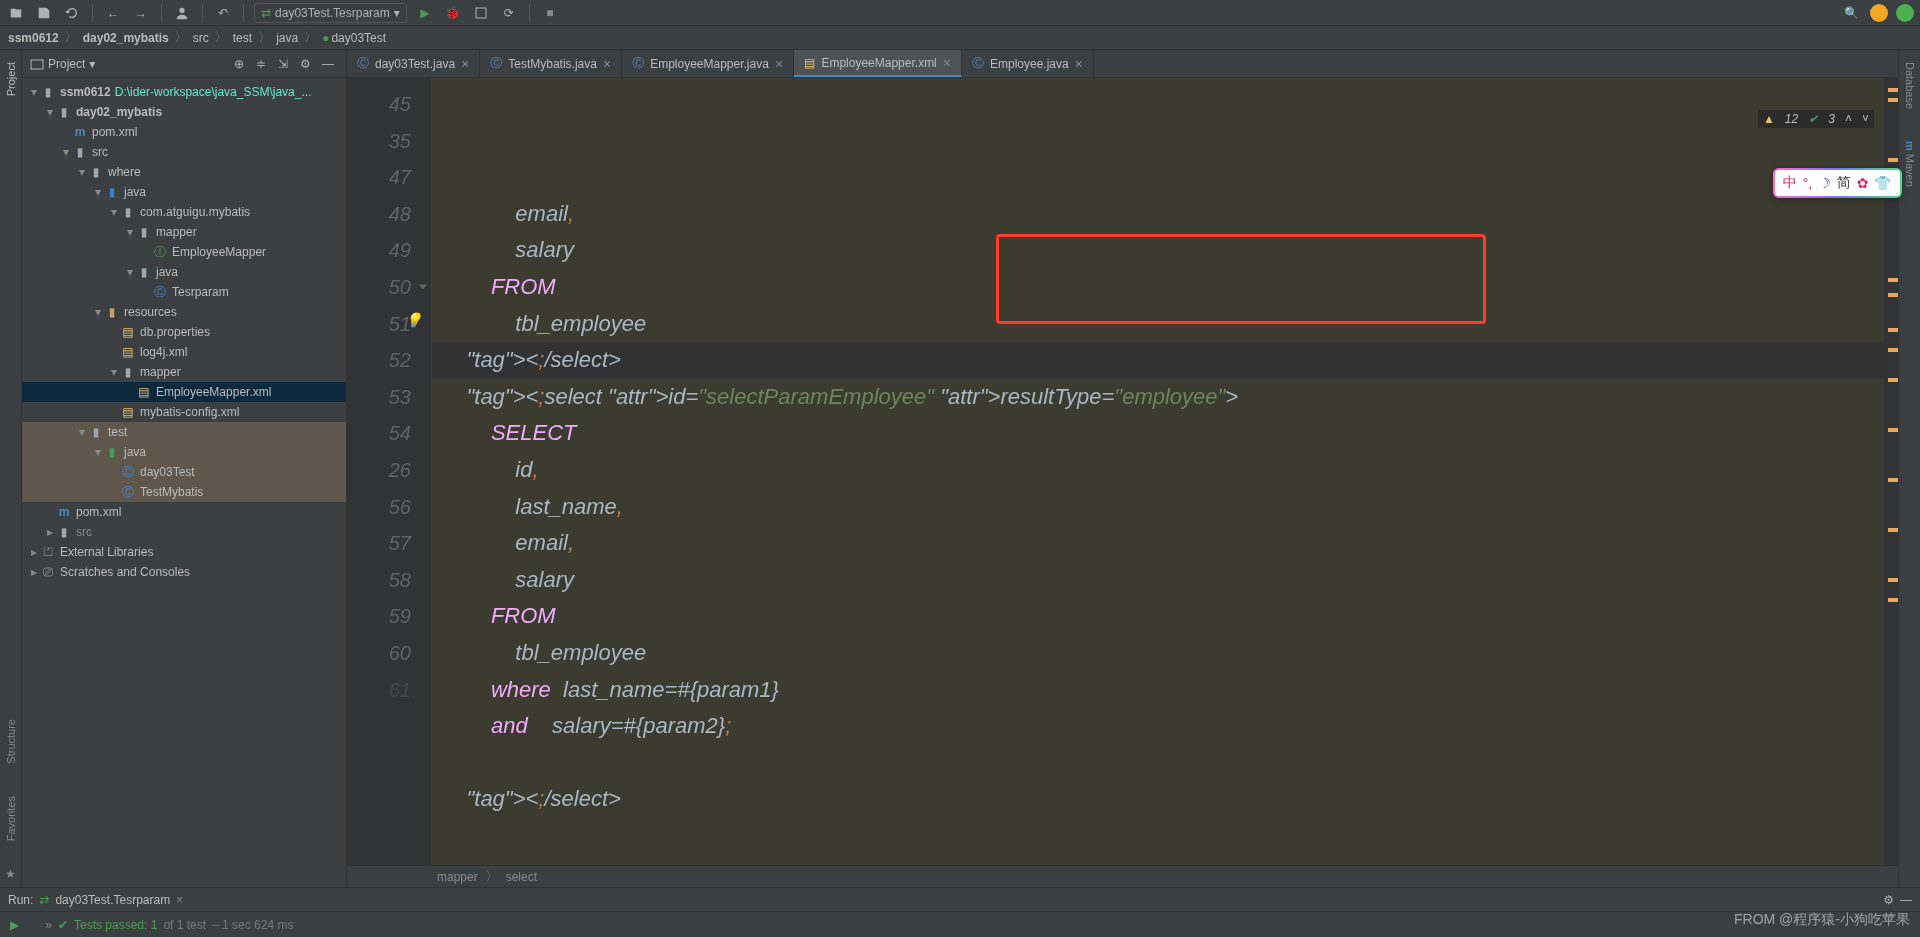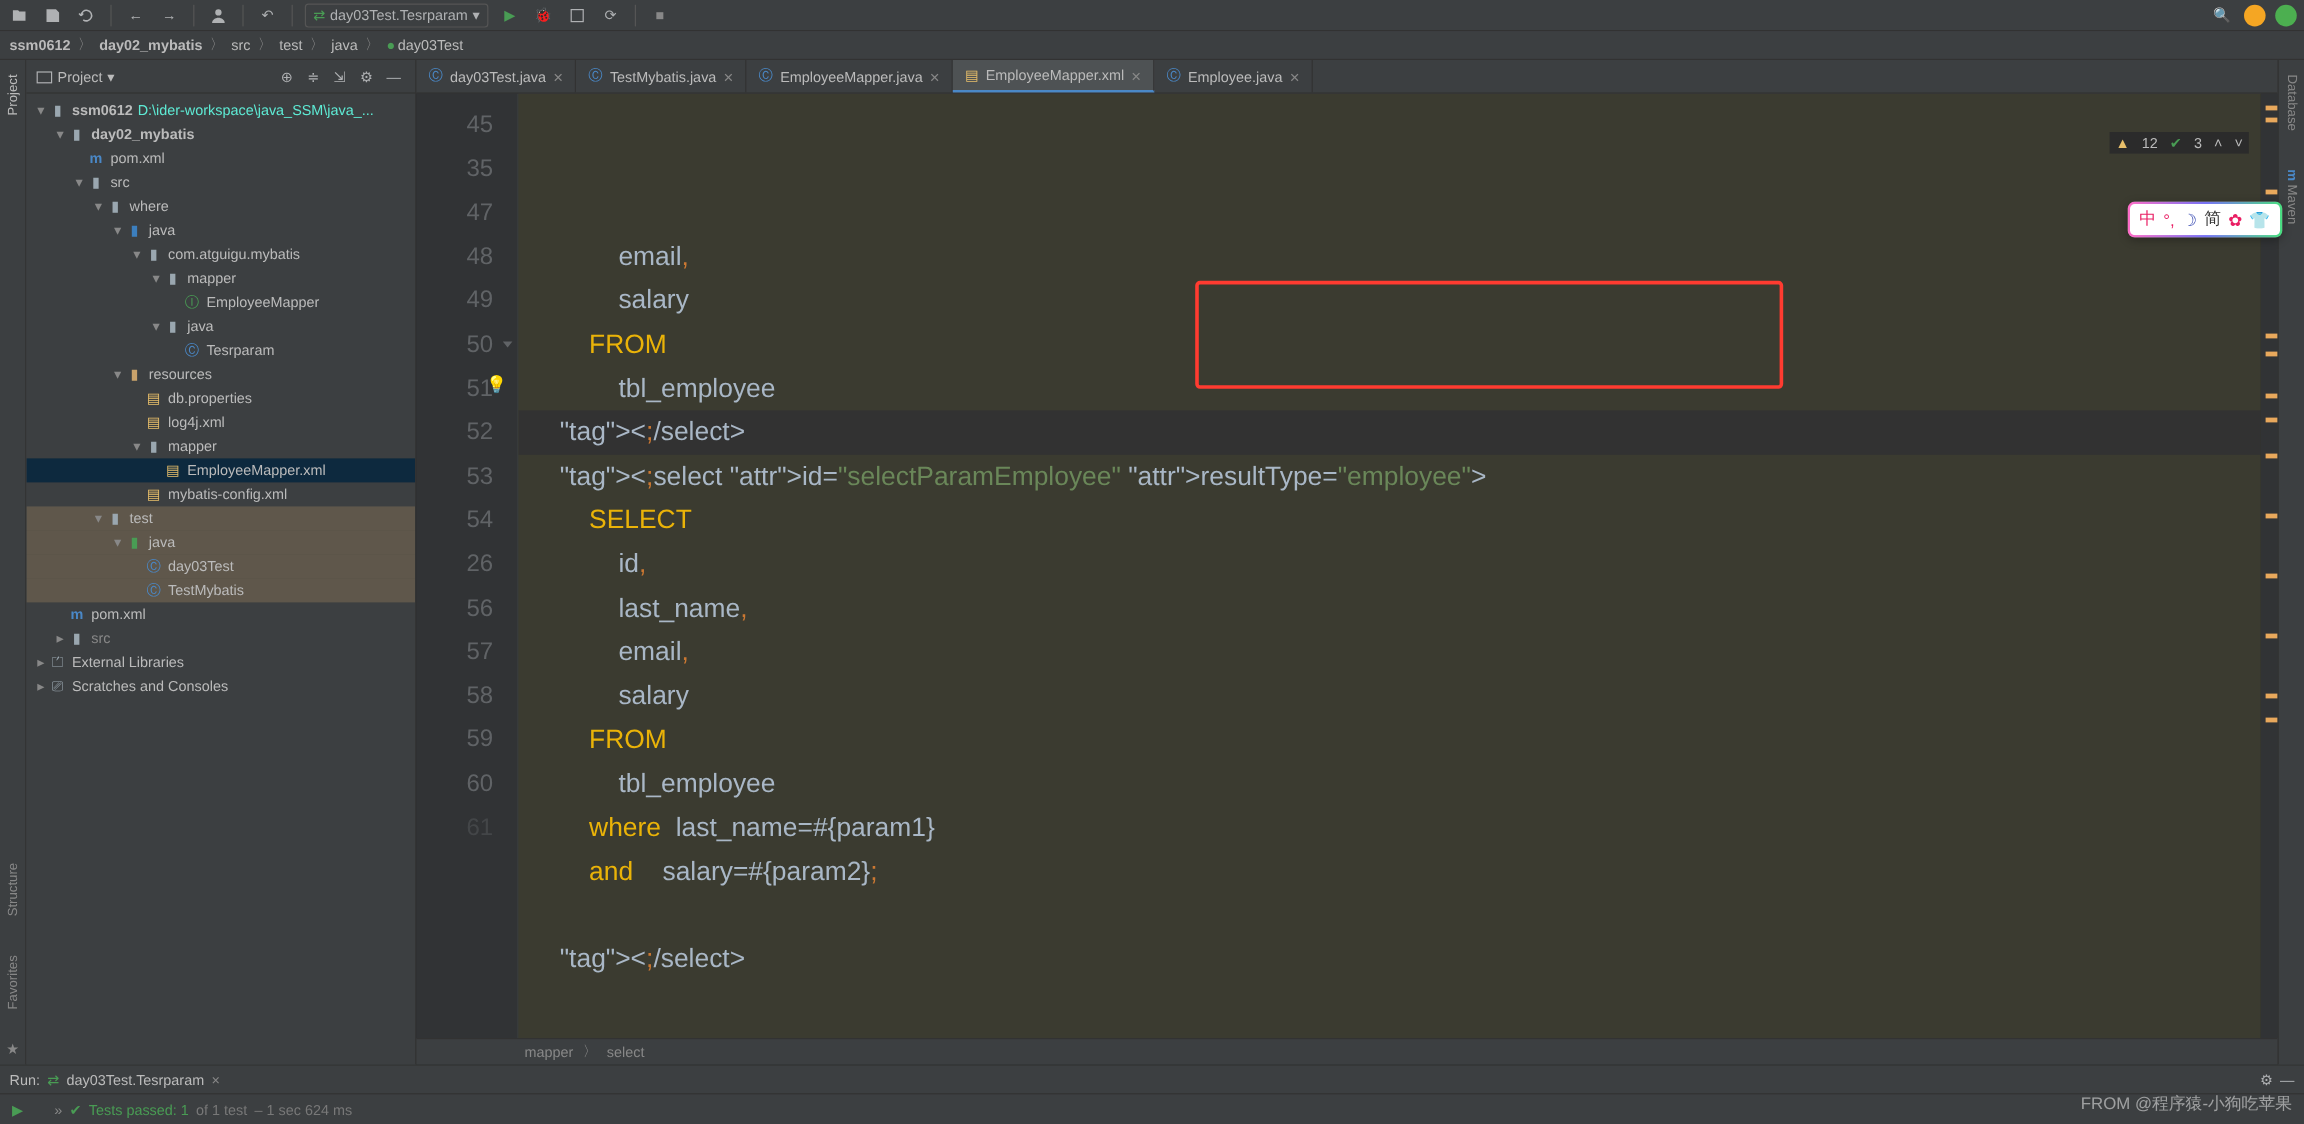--- a/index.html
+++ b/index.html
@@ -51,31 +51,31 @@
 .c-icon { color: #4a88c7; }
 .highlight-item { background: rgba(255,200,120,0.18); }
 
 
 .editor-area { flex: 1; display: flex; flex-direction: column; background: #2b2b2b; min-width: 0; }
 .tabs { height: 28px; background: #3c3f41; display: flex; align-items: center; border-bottom: 1px solid #323232; }
 .tab { height: 100%; display: flex; align-items: center; padding: 0 10px; gap: 6px; border-right: 1px solid #323232; cursor: pointer; font-size: 12px; }
 .tab.active { background: #4e5254; border-bottom: 2px solid #4a88c7; }
 .tab .close { color: #888; font-size: 14px; }
 
-.editor-body { flex: 1; display: flex; position: relative; overflow: hidden; }
+.editor-body { flex: 1; display: flex; position: relative; overflow: hidden; font-style: italic; }
 .gutter { width: 85px; background: #313335; text-align: right; padding-top: 8px; font-family: "Consolas", monospace; font-size: 20px; color: #606366; user-select: none; position: relative; border-right: 1px solid #3a3c3e; }
 .gutter .ln { height: 36.6px; line-height: 36.6px; padding-right: 20px; position: relative; }
 .gutter .bulb { position: absolute; left: 58px; top: 234px; color: #e8bf6a; font-size: 14px; }
 .gutter .fold::after { content: ""; position: absolute; right: 4px; top: 50%; width: 0; height: 0; border-left: 4px solid transparent; border-right: 4px solid transparent; border-top: 5px solid #606366; transform: translateY(-50%); }
 
 .code { flex: 1; padding-top: 8px; font-family: "Consolas", monospace; font-size: 22px; line-height: 36.6px; position: relative; white-space: pre; color: #a9b7c6; overflow: hidden; background: #6a6a3f40; }
 .code .row { height: 36.6px; padding-left: 10px; }
 .code .row.hl { background: #323232; }
 .str { color: #6a8759; }
-.kw { color: #eab308; font-weight: normal; }
+.kw { color: #f0abfc; font-weight: normal; }
 .punct { color: #cc7832; }
 
 .red-annot { position: absolute; border: 3px solid #ff3b30; border-radius: 4px; pointer-events: none; }
 
 .editor-right-strip { width: 14px; background: #313335; position: relative; }
 .editor-right-strip .mark { position: absolute; right: 0; width: 10px; height: 4px; background: #e8a85c; }
 
 .editor-status { position: absolute; right: 24px; top: 32px; display: flex; gap: 10px; font-size: 12px; align-items: center; background: #2b2b2b; padding: 2px 5px; }
 .editor-status .warn { color: #e8bf6a; }
 .editor-status .ok { color: #499C54; }

